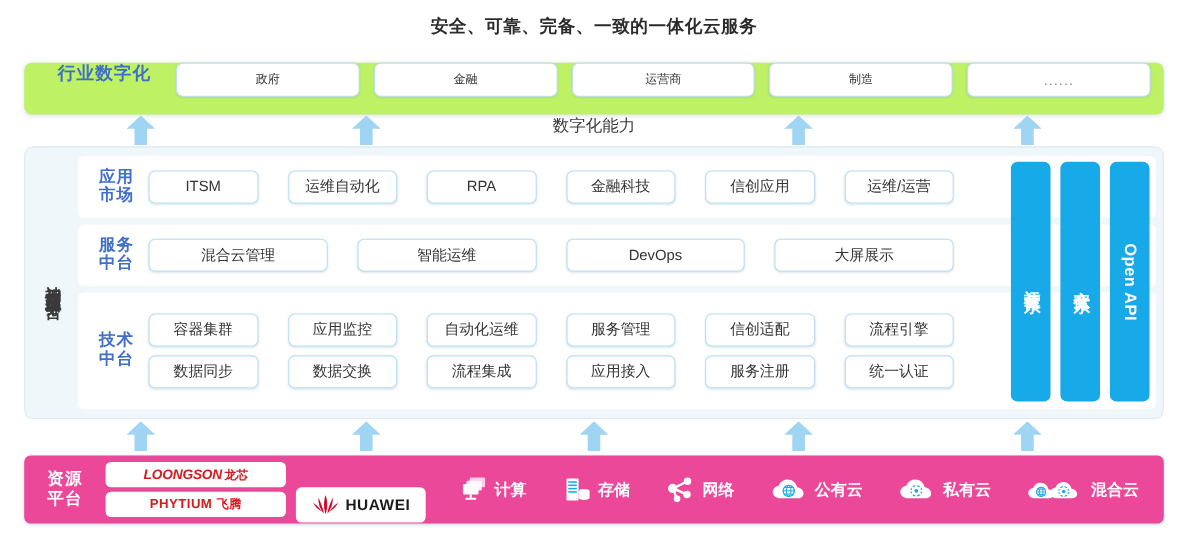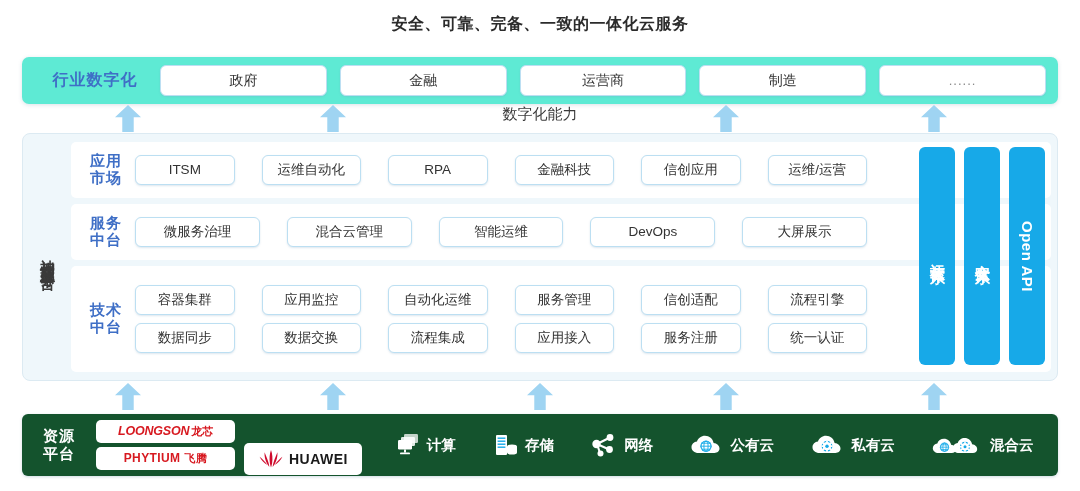--- a/index.html
+++ b/index.html
@@ -16,38 +16,38 @@
     position: absolute; top: 14px; left: 0; width: 1080px;
     text-align: center;
     font-size: 16px; font-weight: bold; color: #2b2b2b;
     letter-spacing: 0.5px;
   }
 
   
   .industry-panel {
     position: absolute; left: 22px; top: 57px;
     width: 1036px; height: 47px;
-    background: #5eead4; border-radius: 7px;
+    background: #bef264; border-radius: 7px;
     box-shadow: 0 1px 4px rgba(80,110,140,0.20);
-    display: flex; align-items: center; padding: 0 8px;
+    display: flex; align-items: flex-start; padding: 0 8px;
   }
   .industry-label {
     flex: 0 0 130px;
     font-size: 16px; font-weight: bold; color: #3f6fc6;
     text-align: center; letter-spacing: 1px;
   }
   .industry-pills { flex: 1; display: flex; gap: 13px; padding-right: 4px; }
   .pill {
     flex: 1; height: 31px; line-height: 29px;
     background: #ffffff;
     border: 1px solid #bcdff2;
     border-radius: 6px;
     box-shadow: 0 1px 2px rgba(120,160,190,0.25);
     text-align: center;
-    font-size: 14px; color: #333333;
+    font-size: 11px; color: #333333;
     white-space: nowrap; overflow: hidden;
   }
   .pill.ellipsis { color: #8a8a8a; letter-spacing: 1px; font-size: 13px; }
 
   
   .arrow-band-top {
     position: absolute; left: 0; top: 104px; width: 1080px; height: 29px;
   }
   .band-caption {
     position: absolute; left: 0; top: 105px; width: 1080px;
@@ -119,34 +119,34 @@
   .vbar.cjk { writing-mode: vertical-rl; text-orientation: upright; }
   .vbar.rot span { display: block; transform: rotate(90deg); white-space: nowrap; letter-spacing: 0.5px; }
 
   
   .arrow-band-bottom { position: absolute; left: 0; top: 381px; width: 1080px; height: 31px; }
 
   
   .resource-bar {
     position: absolute; left: 22px; top: 414px;
     width: 1036px; height: 62px;
-    background: #14532d;
+    background: #ec4899;
     border-radius: 6px;
     display: flex; align-items: center;
     box-shadow: 0 1px 3px rgba(60,110,140,0.25);
   }
   .res-label {
     flex: 0 0 74px; text-align: center;
     color: #ffffff; font-weight: bold; font-size: 15px;
     line-height: 1.18; letter-spacing: 1px;
   }
   .logo-stack { display: flex; flex-direction: column; gap: 4px; }
   .logo-chip {
     background: #ffffff; border-radius: 5px;
-    height: 23px; width: 139px;
+    height: 23px; width: 164px;
     display: flex; align-items: center; justify-content: center;
   }
   .logo-loongson {
     font-size: 12.5px; font-weight: bold; font-style: italic;
     color: #d71920; letter-spacing: -0.2px;
   }
   .logo-loongson .cn { font-style: normal; font-size: 11px; margin-left: 2px; }
   .logo-phytium {
     font-size: 12px; font-weight: bold; color: #d71920; letter-spacing: 0.4px;
   }
@@ -211,21 +211,20 @@
         </div>
       </div>
 
       <div class="prow r2">
         <div class="prow-label">
           <div>服务</div>
           <div>中台</div>
         </div>
         <div class="prow-grid">
           <div class="prow-line">
-            <div class="pill">微服务治理</div>
             <div class="pill">混合云管理</div>
             <div class="pill">智能运维</div>
             <div class="pill">DevOps</div>
             <div class="pill">大屏展示</div>
           </div>
         </div>
       </div>
 
       <div class="prow r3">
         <div class="prow-label">

